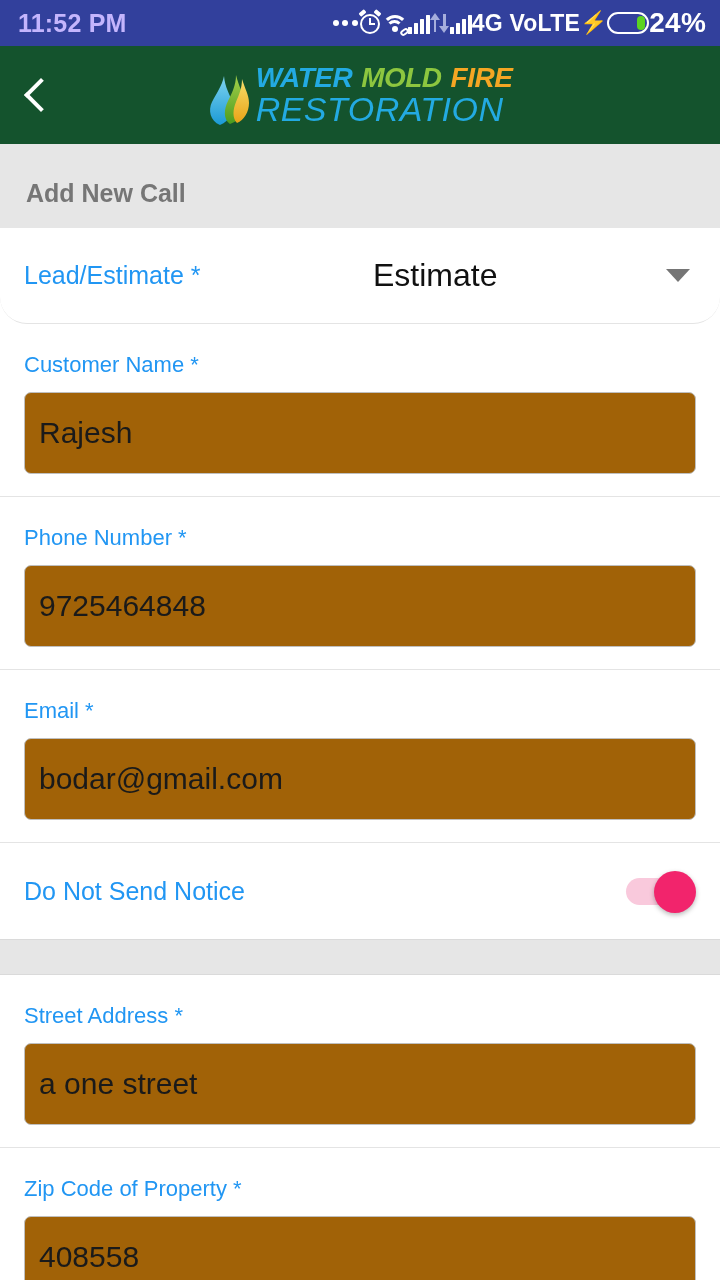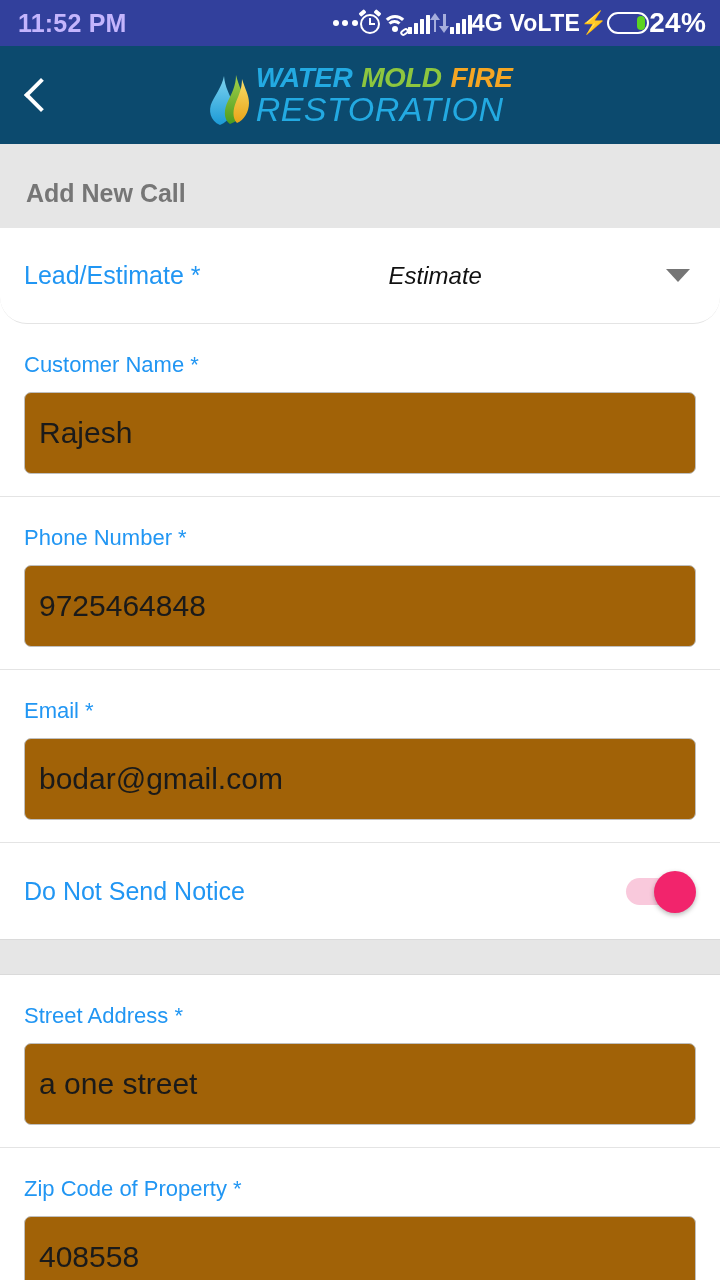--- a/index.html
+++ b/index.html
@@ -116,21 +116,21 @@
     height: 100%; background: #5BD321; border-radius: 9px; margin-left: auto; width: 36%;
   }
 
   .battery-pct {
     font-size: 28px; font-weight: bold; color: #ffffff; letter-spacing: 0.2px;
   }
 
   
   .app-header {
     height: 98px;
-    background: #0c4a6e;
+    background: #14532d;
     display: flex;
     align-items: center;
     position: relative;
   }
   .back-btn {
     width: 74px; height: 98px;
     display: flex; align-items: center; justify-content: center;
     cursor: pointer;
   }
   .back-chevron {
@@ -189,24 +189,23 @@
     border-radius: 27px;
   }
   .inline-label {
     font-size: 25px;
     color: #2196F3;
     flex: 0 0 auto;
   }
   .inline-value {
     flex: 1;
     text-align: center;
-    font-size: 24px;
+    font-size: 32px;
     color: #111111;
     margin-left: 14px;
-    font-style: italic;
   }
   .caret-down {
     width: 0; height: 0;
     border-left: 12px solid transparent;
     border-right: 12px solid transparent;
     border-top: 13px solid #757575;
     margin-left: 10px;
     margin-right: 6px;
     flex: 0 0 auto;
   }

